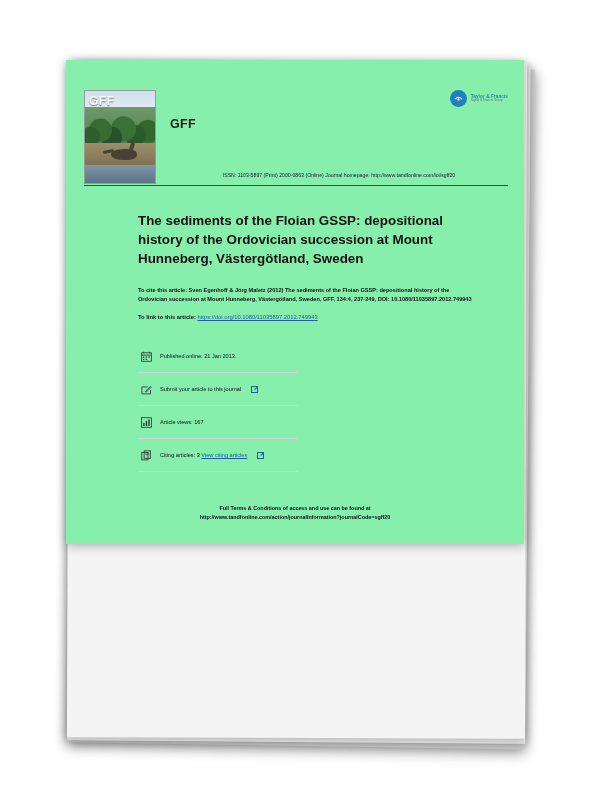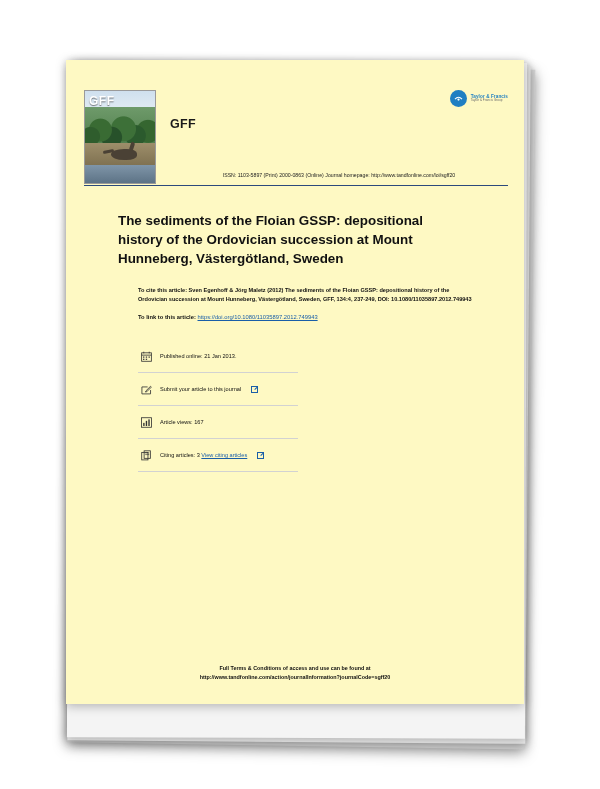--- a/index.html
+++ b/index.html
@@ -34,22 +34,22 @@
   }
   .sheet-back1 {
     left: 68px; top: 62px; width: 458px; height: 676px;
     background: #f4f4f4;
     box-shadow: 0 2px 9px rgba(0,0,0,0.25);
     transform: rotate(0.18deg);
   }
   .page {
     position: absolute;
     left: 66px; top: 60px;
-    width: 458px; height: 644px;
-    background: #fef9c3;
+    width: 458px; height: 484px;
+    background: #86efac;
     box-shadow: 0 2px 10px rgba(0,0,0,0.28);
     overflow: hidden;
   }
 
   
   .header {
     position: relative;
     height: 125px;
   }
   .cover-thumb {
@@ -156,21 +156,21 @@
     height: 1px;
     background: #2c4a7c;
   }
 
   
   .body-area {
     position: absolute;
     left: 0; right: 0; top: 131px; bottom: 0;
   }
   .title {
-    margin: 20px 60px 0 52px;
+    margin: 20px 60px 0 72px;
     font-size: 13.4px;
     font-weight: bold;
     color: #111;
     line-height: 1.42;
   }
   .authors {
     margin: 15px 72px 0 72px;
     font-size: 7.8px;
     font-weight: bold;
     color: #111;

